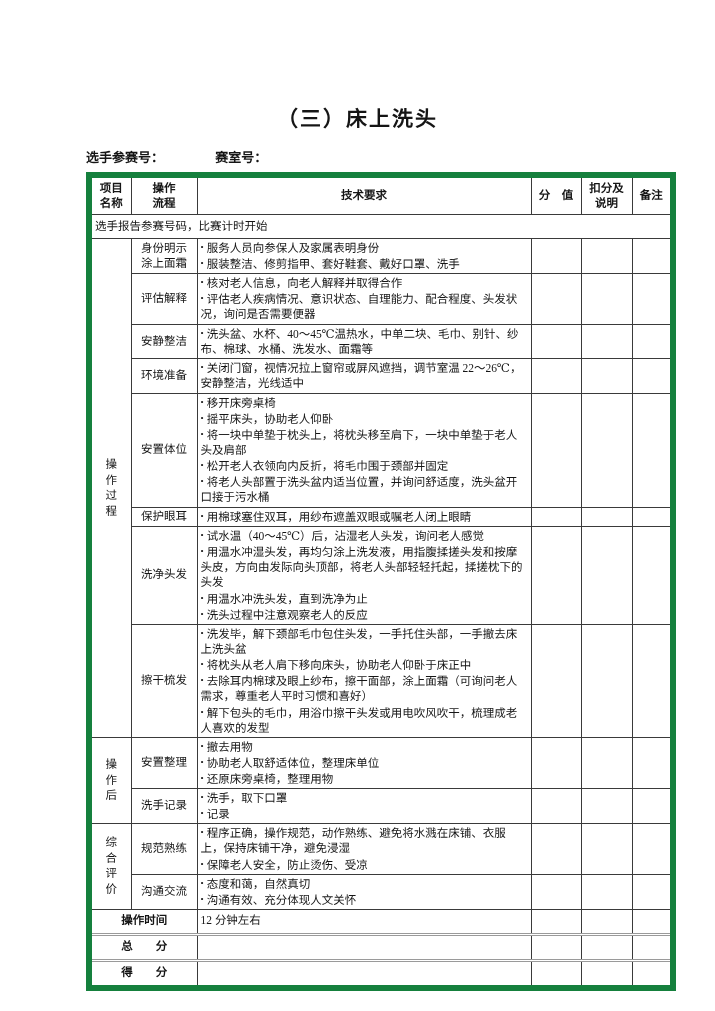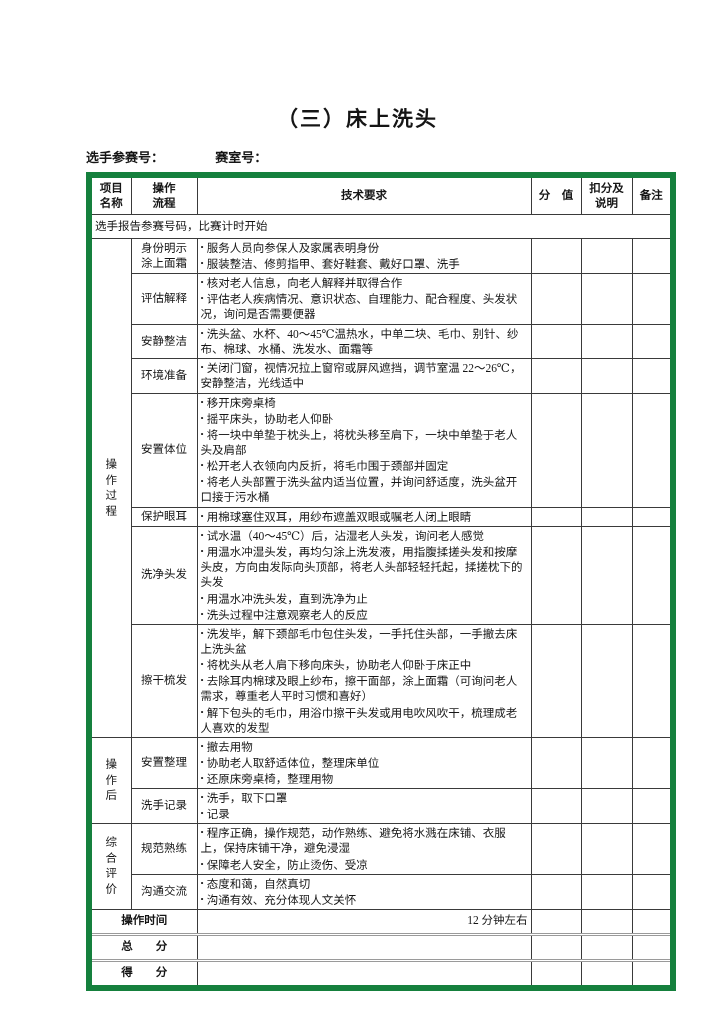--- a/index.html
+++ b/index.html
@@ -33,21 +33,21 @@
   td.notice{text-align:left;height:21px;}
   td.vlabel{text-align:center;white-space:pre-line;font-size:12.5px;padding:0;}
   td.vl1{line-height:50px;}
   td.vl2{line-height:28px;}
   td.vl3{line-height:22px;}
   td.step{text-align:center;white-space:pre-line;line-height:18px;}
   td.tech{padding:2px 4px;}
   .req-item{margin:0;}
   .blt{font-size:9px;vertical-align:1.5px;margin-right:3px;}
   td.flabel{text-align:center;font-weight:bold;height:21px;white-space:pre;}
-  td.fval{padding-left:32px;text-align:right;}
+  td.fval{padding-left:32px;}
   td.fval-h{height:21px;}
   tr.dbl td{border-top:3px double #9a9a9a;}
 </style>
 </head>
 <body>
 
 <div class="page">
 
   <div class="doc-title">（三）床上洗头</div>
 

